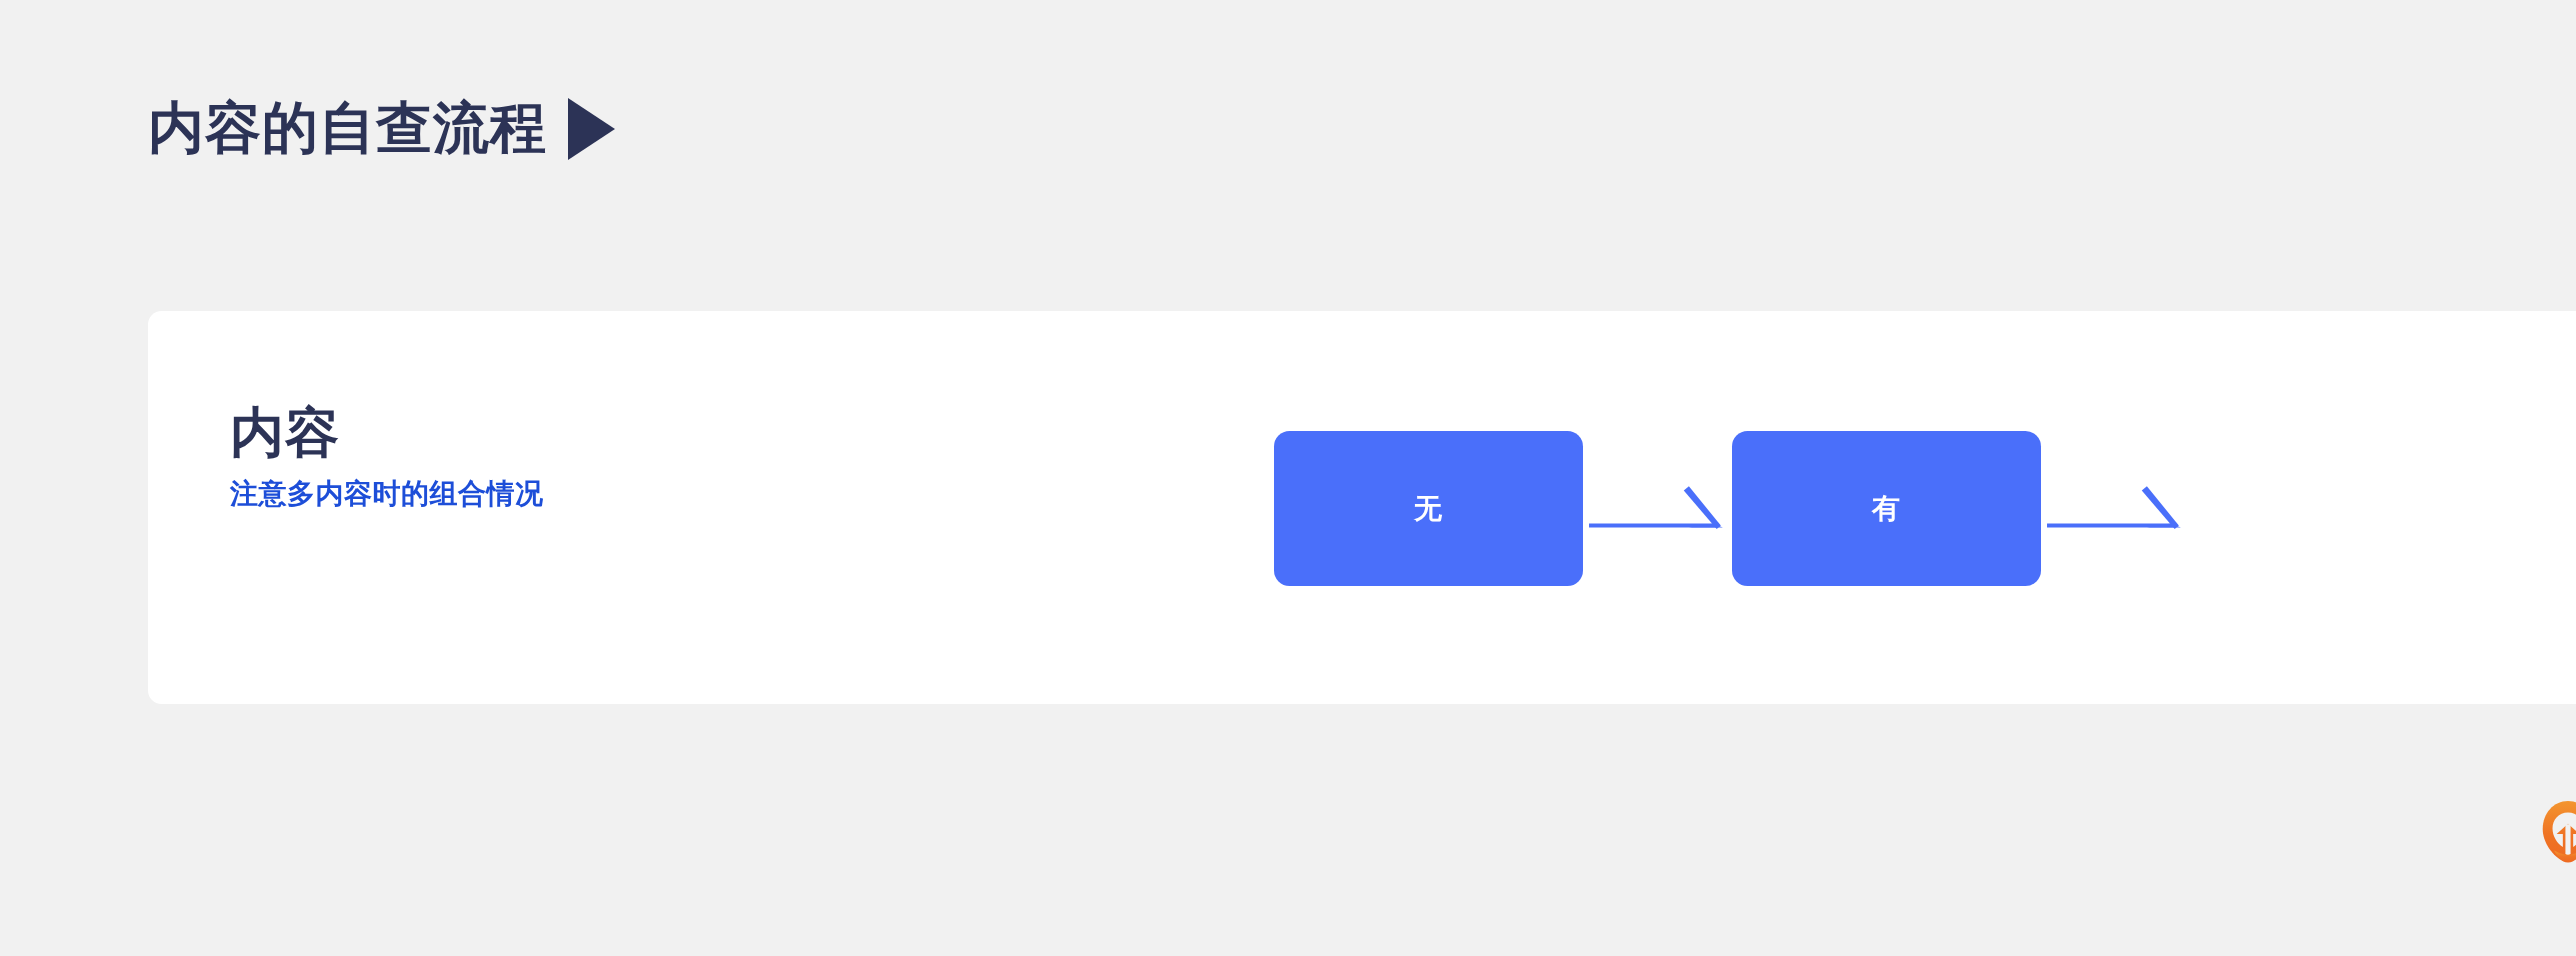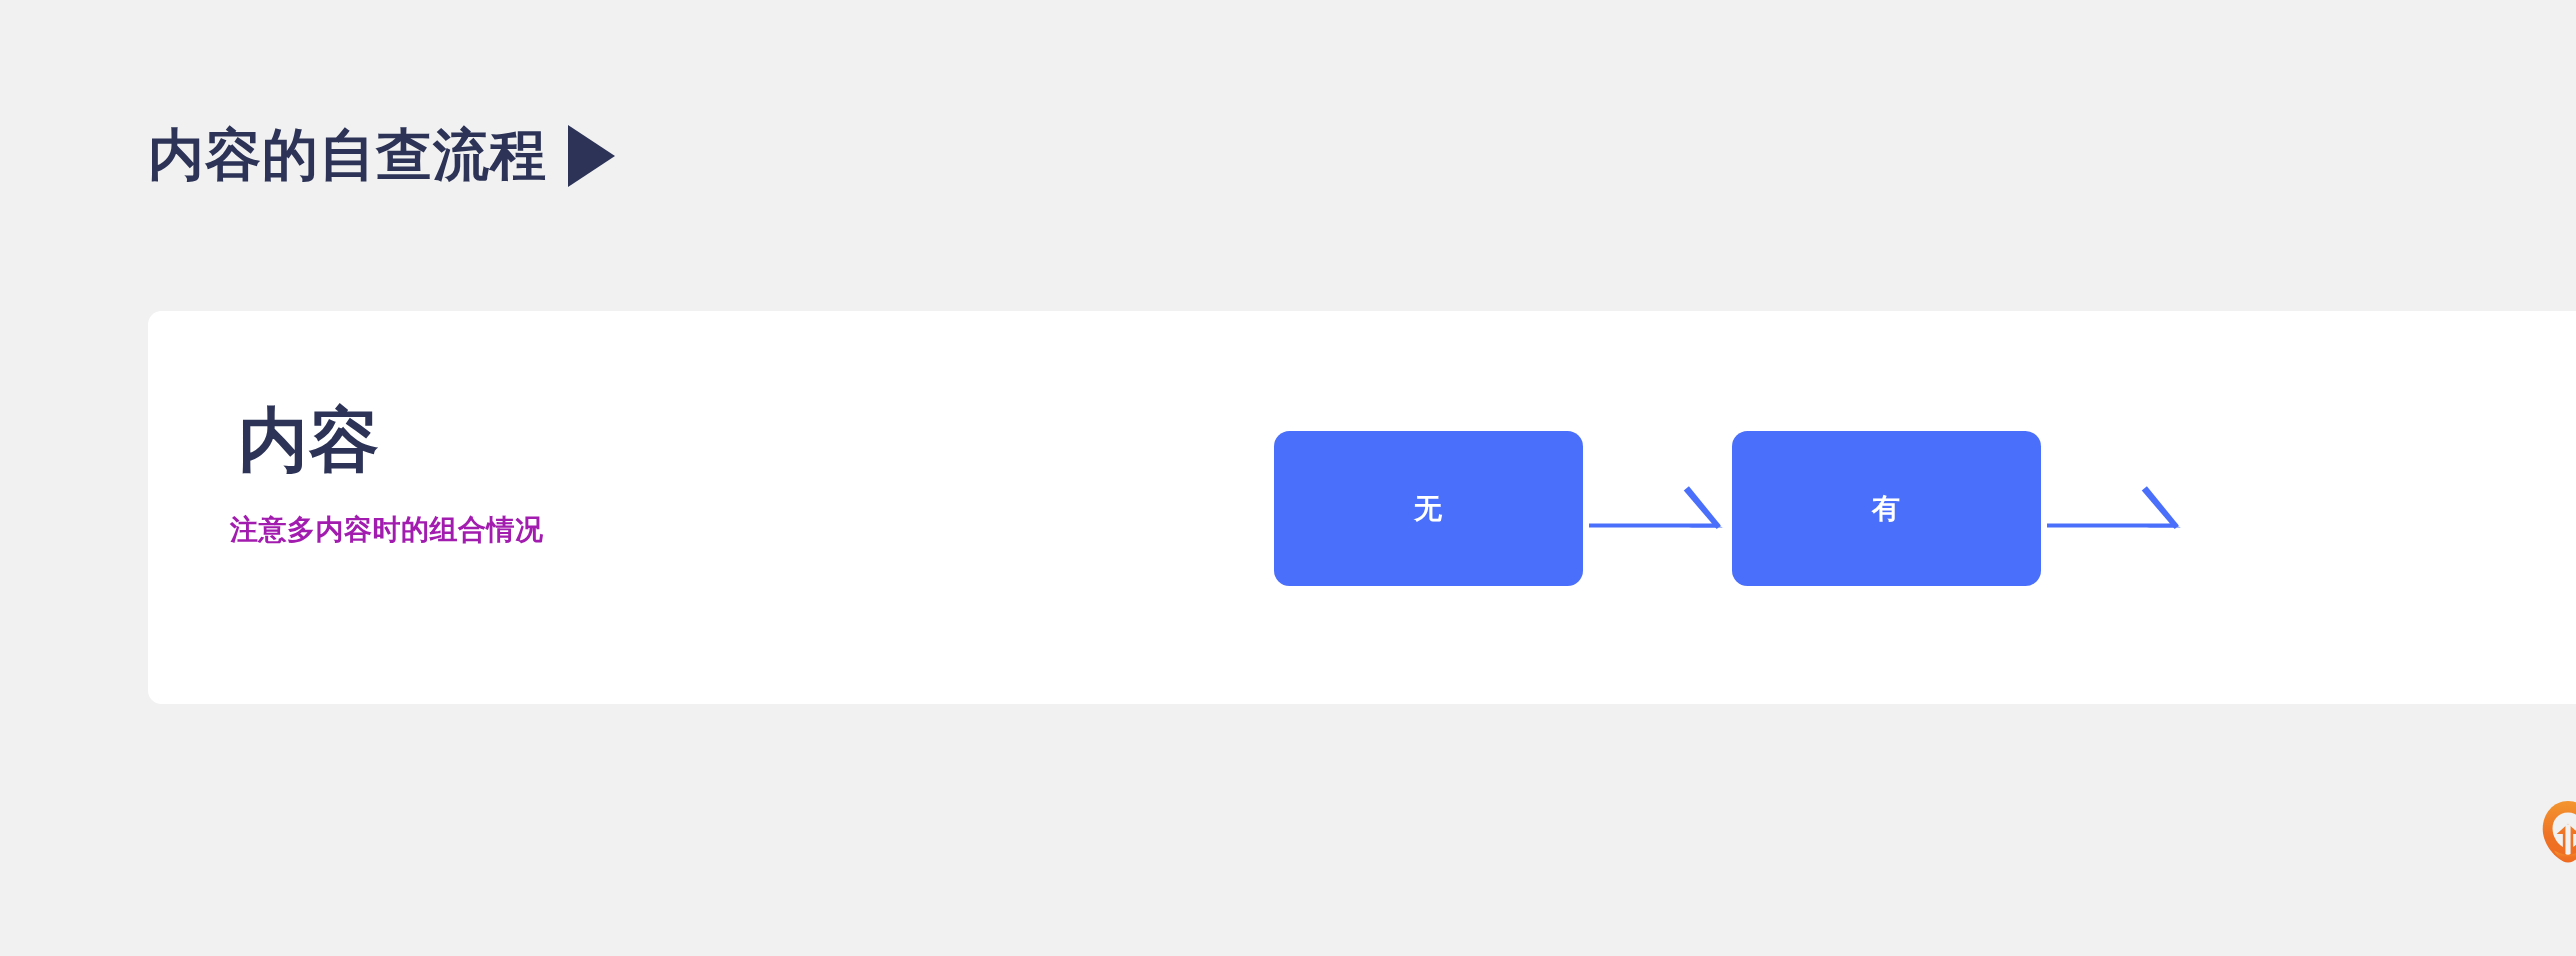--- a/index.html
+++ b/index.html
@@ -13,21 +13,21 @@
     background: #f1f1f1;
     font-family: "Liberation Sans", "DejaVu Sans", sans-serif;
     overflow: hidden;
     position: relative;
   }
 
   
   .title-row {
     position: absolute;
     left: 148px;
-    top: 116px;
+    top: 89px;
     display: flex;
     align-items: center;
     gap: 21px;
     height: 77px;
   }
   .page-title {
     font-size: 56px;
     font-weight: 700;
     color: #2c3356;
     letter-spacing: 1px;
@@ -56,33 +56,32 @@
     box-sizing: border-box;
   }
 
   .card-left {
     position: absolute;
     left: 82px;
     top: 93px;
     width: 721px;
   }
   .card-heading {
-    font-size: 70px;
+    font-size: 54px;
     font-weight: 700;
     color: #2c3356;
     line-height: 1.05;
     letter-spacing: 1px;
     white-space: nowrap;
-    margin-left: 8px;
   }
   .card-sub {
-    margin-top: 33px;
+    margin-top: 14px;
     font-size: 28px;
     font-weight: 700;
-    color: #a21caf;
+    color: #1d4ed8;
     letter-spacing: 0.5px;
     white-space: nowrap;
   }
 
   
   .flow {
     position: absolute;
     left: 1126px;
     top: 120px;
     display: flex;

